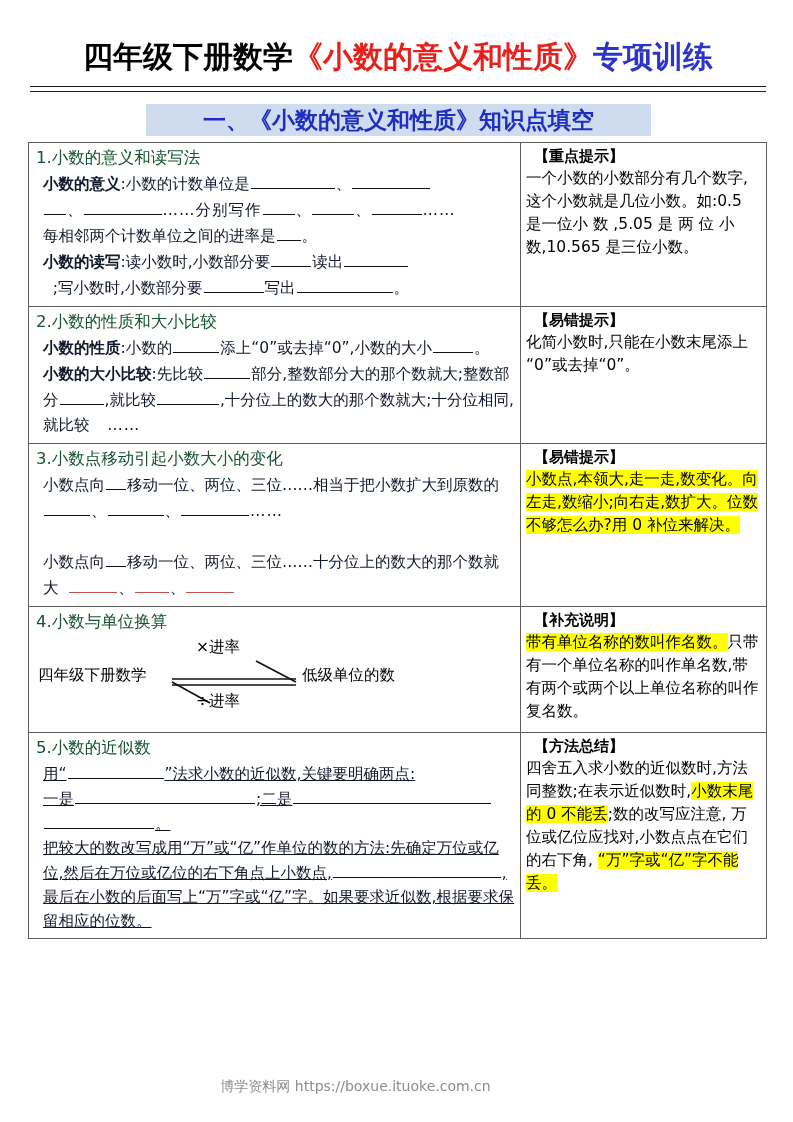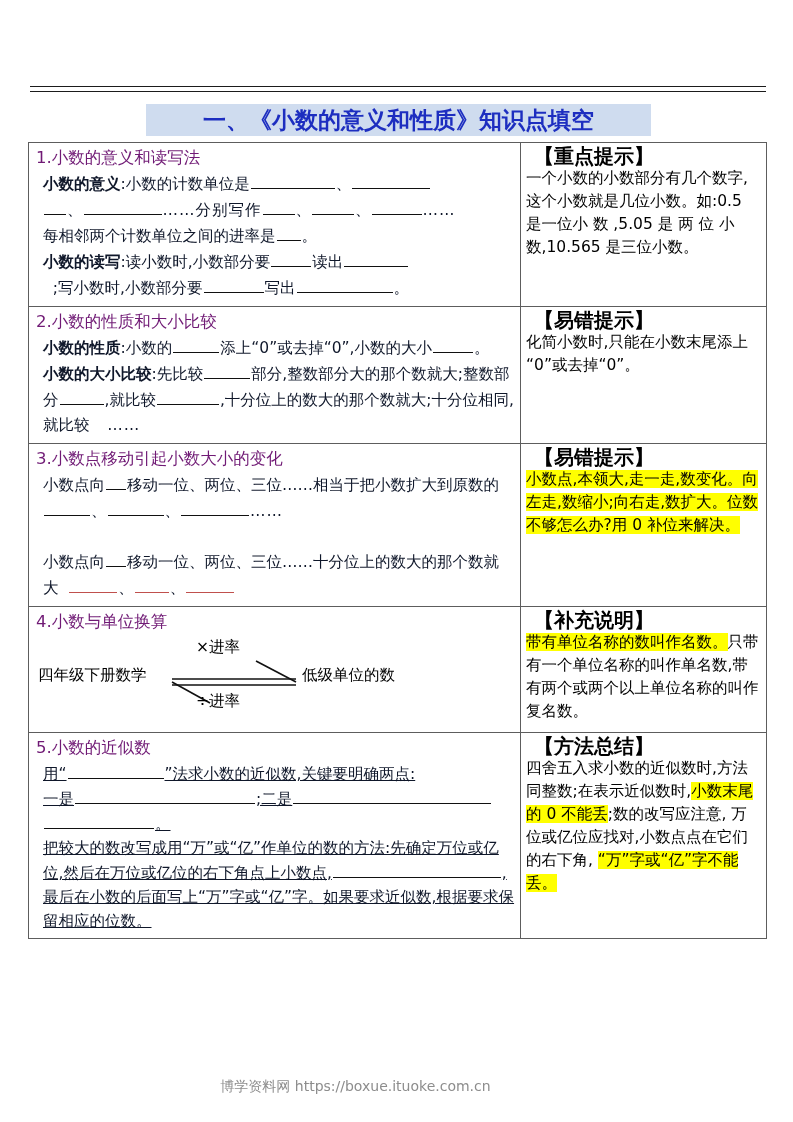--- a/index.html
+++ b/index.html
@@ -82,21 +82,21 @@
   }
   .kp-table td {
     border: 1.2px solid #5d5d5d;
     vertical-align: top;
     padding: 3px 4px 5px 5px;
   }
   .col-left  { width: 492px; }
   .col-right { width: 246px; }
 
   .sec-head {
-    color: #701a75;
+    color: #14532d;
     font-size: 16.5px;
     line-height: 22px;
     margin: 1px 0 2px 2px;
     white-space: nowrap;
   }
   .body-line {
     font-size: 15.5px;
     line-height: 25px;
     color: #0f172a;
     margin-left: 9px;
@@ -110,21 +110,21 @@
     vertical-align: baseline;
     height: 17px;
     margin: 0 1px;
   }
   .blank.red { border-bottom-color: #c0504d; }
 
   .dots { letter-spacing: 1px; }
 
   
   .note-head {
-    font-size: 20px;
+    font-size: 15px;
     font-weight: bold;
     line-height: 21px;
     margin-left: 8px;
   }
   .note-body {
     font-size: 15.5px;
     line-height: 23px;
   }
   .hl { background: #ffff00; }
 
@@ -177,20 +177,23 @@
     font-size: 12.5px;
     font-weight: bold;
     color: #2b2b2b;
   }
 </style>
 </head>
 <body>
 
 <div class="page">
 
+  <div class="doc-title">
+    <span class="seg-black">四年级下册数学</span><span class="seg-red">《小数的意义和性质》</span><span class="seg-blue">专项训练</span>
+  </div>
   <div class="title-rule"></div>
   <div class="subtitle-band"></div>
   <div class="subtitle-text">一、《小数的意义和性质》知识点填空</div>
 
   <table class="kp-table">
     <colgroup>
         <col class="col-left">
         <col class="col-right">
       </colgroup>
     <tbody>

